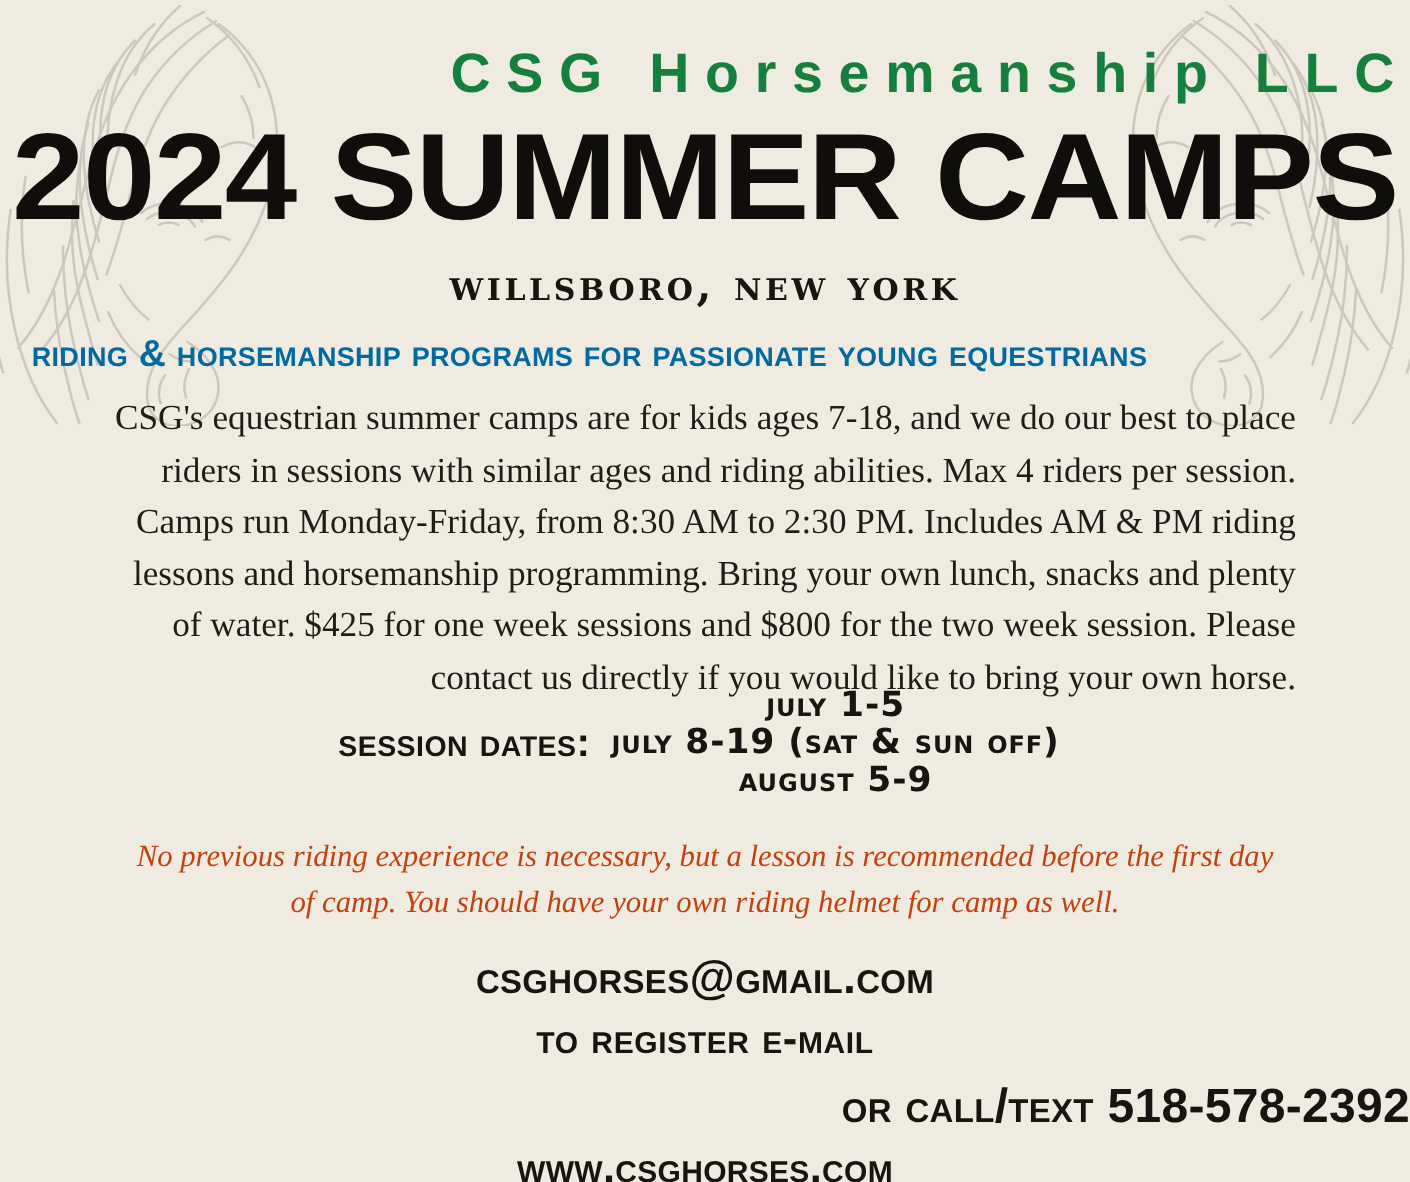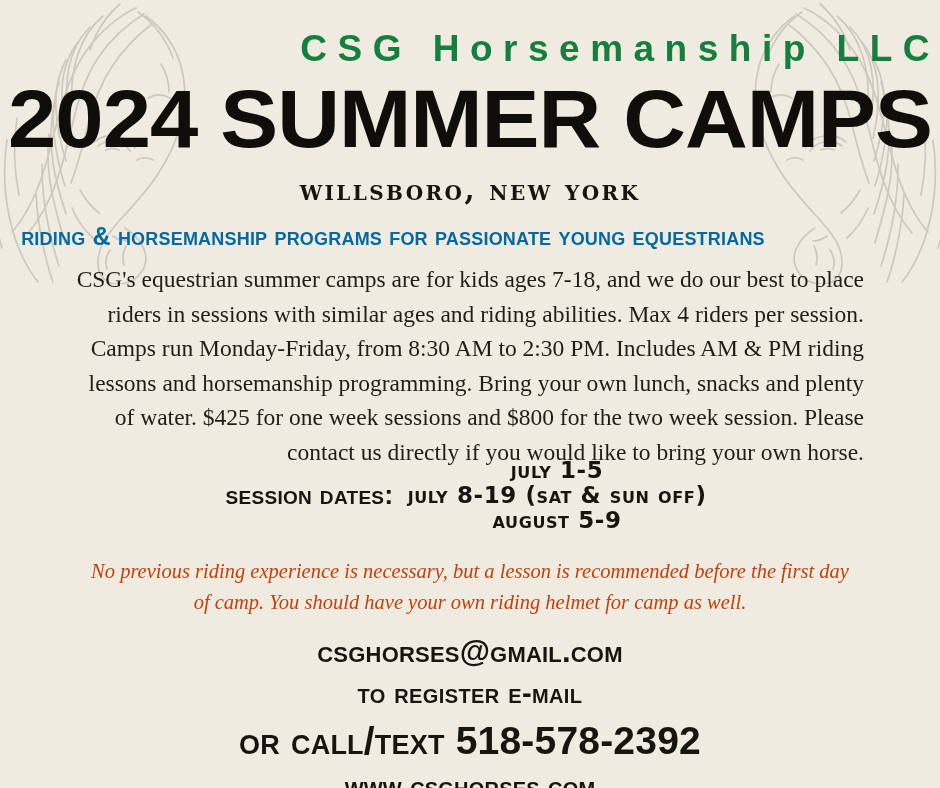--- a/index.html
+++ b/index.html
@@ -174,21 +174,21 @@
     font-variant: small-caps;
     text-transform: lowercase;
     line-height: 1;
   }
   .contact .line {
     display: block;
     white-space: nowrap;
   }
   .contact .c1 { font-size: 29px; margin-bottom: 13px; letter-spacing: .4px; }
   .contact .c2 { font-size: 31px; margin-bottom: 12px; letter-spacing: .2px; }
-  .contact .c3 { font-size: 39px; margin-bottom: 12px; letter-spacing: .2px; }
+  .contact .c3 { font-size: 32px; margin-bottom: 12px; letter-spacing: .2px; text-align: right; }
   .contact .c4 { font-size: 29px; letter-spacing: .2px; }
 </style>
 </head>
 <body>
 
 <div id="poster">
 
   <svg class="horse left" viewBox="0 0 230 290" aria-hidden="true">
     <g fill="none" stroke="#b9b4a8" stroke-width="1.7" stroke-linecap="round" stroke-linejoin="round">
       <path d="M150 14 C131 23 114 38 101 56 C88 74 80 95 74 117 C68 139 63 161 56 182 C49 203 40 222 26 238"></path>

